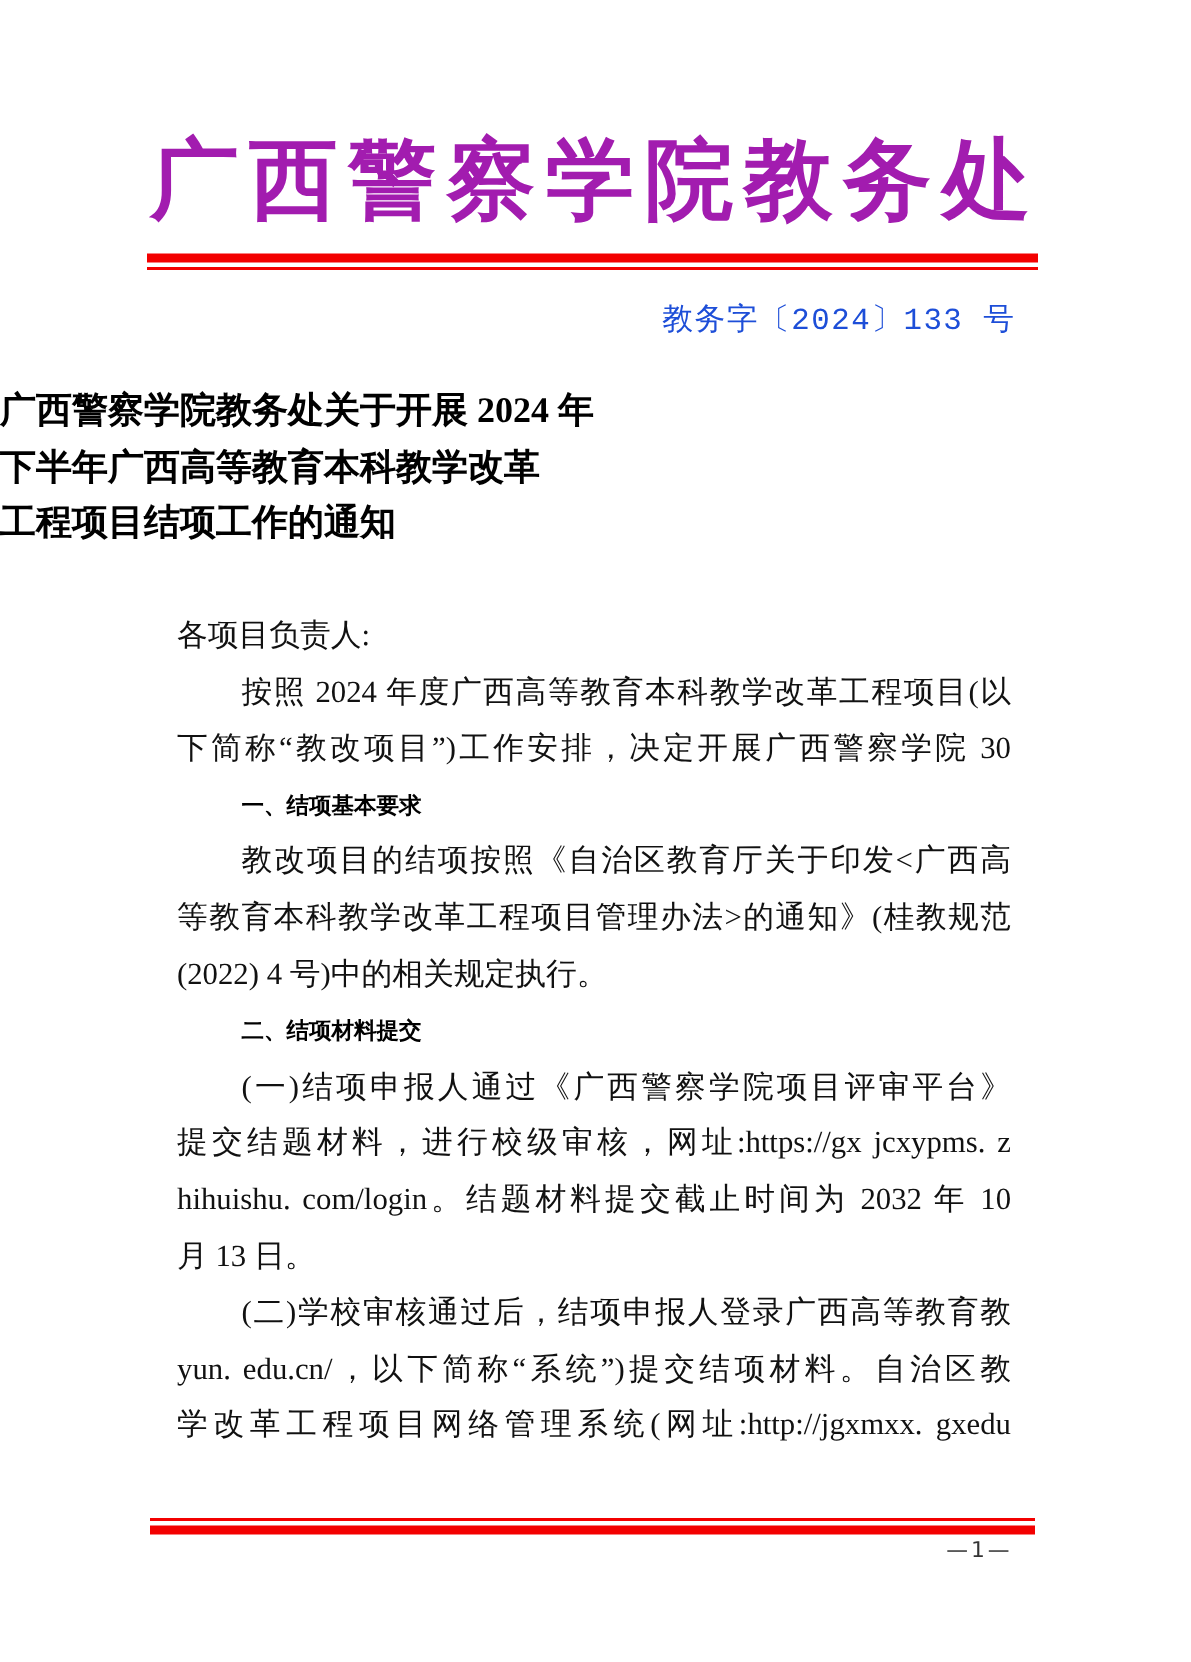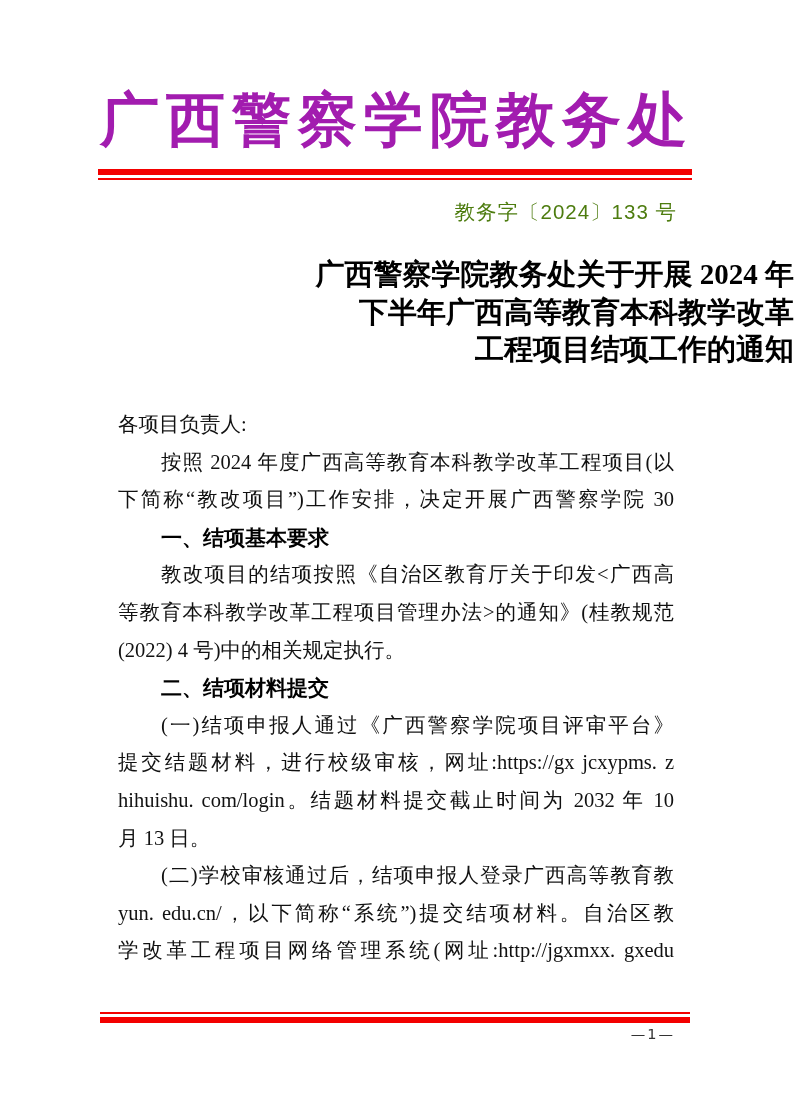--- a/index.html
+++ b/index.html
@@ -22,44 +22,44 @@
   
   .rule{position:absolute;left:98px;width:594px;}
   .rule .bar-thick{height:6px;background:#f30000;}
   .rule .bar-thin{height:2px;background:#f30000;}
   .rule .gap{height:3px;background:transparent;}
   .header-rule{top:169px;}
   .footer-rule{top:1012px;left:100px;width:590px;}
 
   .doc-number{
     position:absolute;top:198px;right:117px;
-    font-size:20.5px;color:#4d7c0f;letter-spacing:1px;white-space:nowrap;
-    font-family:Liberation Sans, sans-serif;
+    font-size:20.5px;color:#1d4ed8;letter-spacing:1px;white-space:nowrap;
+    font-family:Liberation Mono, monospace;
   }
 
   .doc-title{
-    position:absolute;top:256px;left:0;right:0;text-align:right;
-    font-weight:700;color:#000;font-size:29px;line-height:37.5px;
+    position:absolute;top:256px;left:0;right:0;text-align:left;
+    font-weight:700;color:#000;font-size:24px;line-height:37.5px;
     font-family:"Liberation Serif","DejaVu Serif",serif;
   }
   .doc-title .t-line{white-space:nowrap;}
 
   .doc-body{
     position:absolute;top:406px;left:118px;width:556px;
     font-size:20.5px;color:#111;
   }
   .ln{
     height:37.6px;line-height:37.6px;white-space:nowrap;overflow:hidden;
     font-family:"Liberation Serif","DejaVu Serif",serif;
   }
   .ln.j{text-align:justify;text-align-last:justify;white-space:normal;}
   .ln.ind{text-indent:43px;}
   .ln.hei{
     font-family:"Liberation Sans","DejaVu Sans",sans-serif;
-    font-weight:700;font-size:21px;color:#000;
+    font-weight:700;font-size:15px;color:#000;
   }
 
   .page-number{
     position:absolute;top:1026px;right:119px;
     font-size:14.5px;color:#333;letter-spacing:2px;white-space:nowrap;
     font-family:"DejaVu Sans","Liberation Sans",sans-serif;
   }
 </style>
 </head>
 <body>

